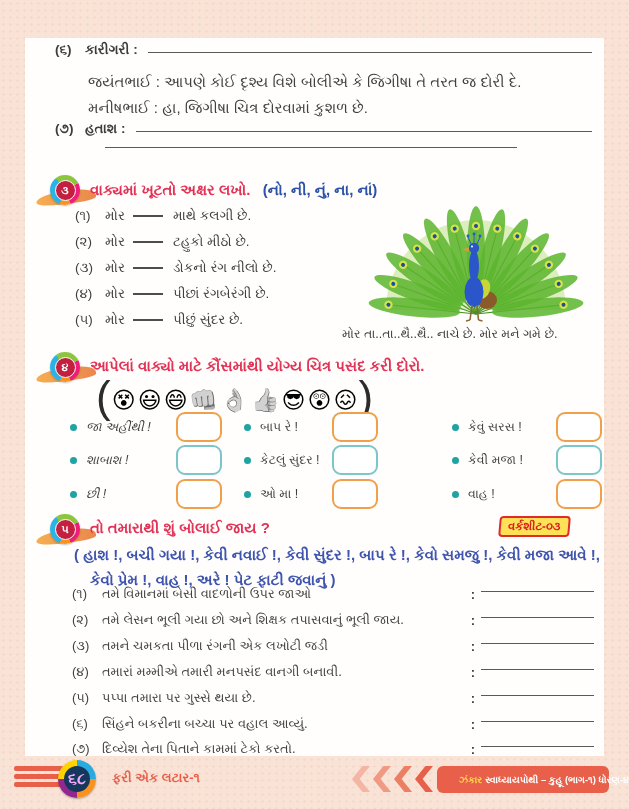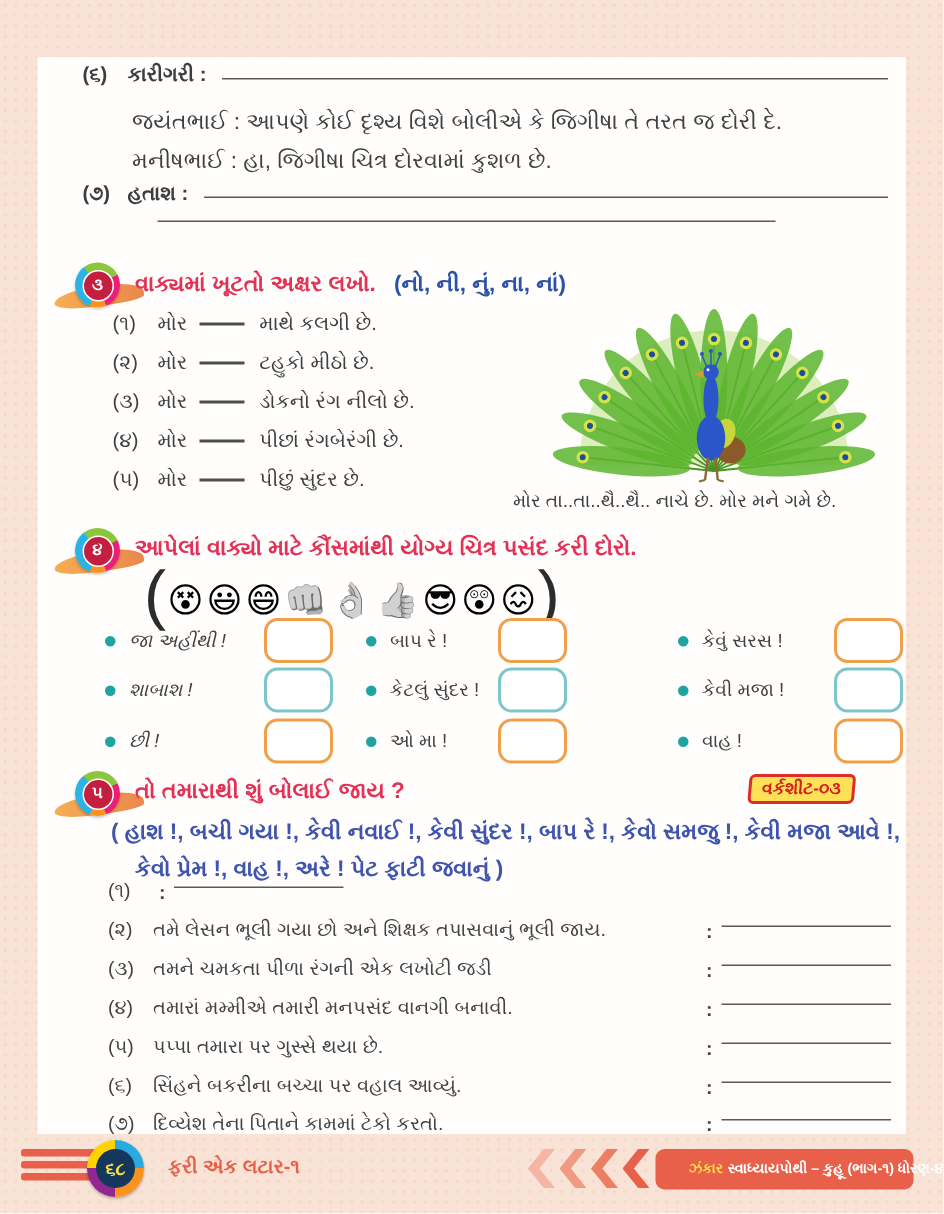--- a/index.html
+++ b/index.html
@@ -61,22 +61,22 @@
   .q5num{width:30px;flex:0 0 30px;}
   .q5text{flex:1;white-space:nowrap;overflow:hidden;}
   .q5colon{margin:0 6px 0 4px;font-weight:700;}
   .ans-line{width:113px;flex:0 0 113px;border-bottom:1.8px solid #595959;height:1px;margin-bottom:6px;}
 
   
   .fbar{position:absolute;height:4.5px;width:50px;background:#e8604a;border-radius:2px;}
   .fcircle{position:absolute;width:38px;height:38px;border-radius:50%;
     background:conic-gradient(#29abe2 0 25%,#f7931e 25% 50%,#93278f 50% 75%,#ffd200 75% 100%);
     display:flex;align-items:center;justify-content:center;box-shadow:0 1px 2px rgba(0,0,0,.3);}
-  .fcircle-inner{width:26px;height:26px;border-radius:50%;background:#16375c;color:#fde047;
-    font-size:12px;font-weight:700;display:flex;align-items:center;justify-content:center;}
+  .fcircle-inner{width:26px;height:26px;border-radius:50%;background:#16375c;color:#f0abfc;
+    font-size:16px;font-weight:700;display:flex;align-items:center;justify-content:center;}
   .fchapter{position:absolute;color:#e8604a;font-weight:700;font-size:13px;white-space:nowrap;}
   .chevrons{position:absolute;display:flex;gap:3px;}
   .chev{width:18px;height:26px;clip-path:polygon(100% 0,42% 50%,100% 100%,58% 100%,0 50%,58% 0);}
   .band{position:absolute;background:#e8604a;border-radius:6px;display:flex;align-items:center;justify-content:center;
     font-size:9.5px;font-weight:700;white-space:nowrap;color:#fff;}
   .band .brand{color:#ffd84d;margin-right:3px;padding-left:42px;}
 </style>
 </head>
 <body>
 
@@ -256,20 +256,21 @@
   </div>
   <div class="ex-title" style="left:90px;top:519px;">
     <span>તો તમારાથી શું બોલાઈ જાય ?</span>
   </div>
   <div class="ws-badge" style="left:499px;top:516px;">વર્કશીટ-૦૩</div>
 
   <div class="options" style="left:74px;top:543px;width:512px;">( હાશ !, બચી ગયા !, કેવી નવાઈ !, કેવી સુંદર !, બાપ રે !, કેવો સમજુ !, કેવી મજા આવે !, કેવો પ્રેમ !, વાહ !, અરે ! પેટ ફાટી જવાનું )</div>
 
   <div class="q5row" style="top:586px;">
     <span class="q5num">(૧)</span>
+    <span class="q5text">તમે વિમાનમાં બેસી વાદળોની ઉપર જાઓ</span>
     <span class="q5colon">:</span>
     <span class="ans-line"></span>
   </div>
   <div class="q5row" style="top:612px;">
     <span class="q5num">(૨)</span>
     <span class="q5text">તમે લેસન ભૂલી ગયા છો અને શિક્ષક તપાસવાનું ભૂલી જાય.</span>
     <span class="q5colon">:</span>
     <span class="ans-line"></span>
   </div>
   <div class="q5row" style="top:638px;">

